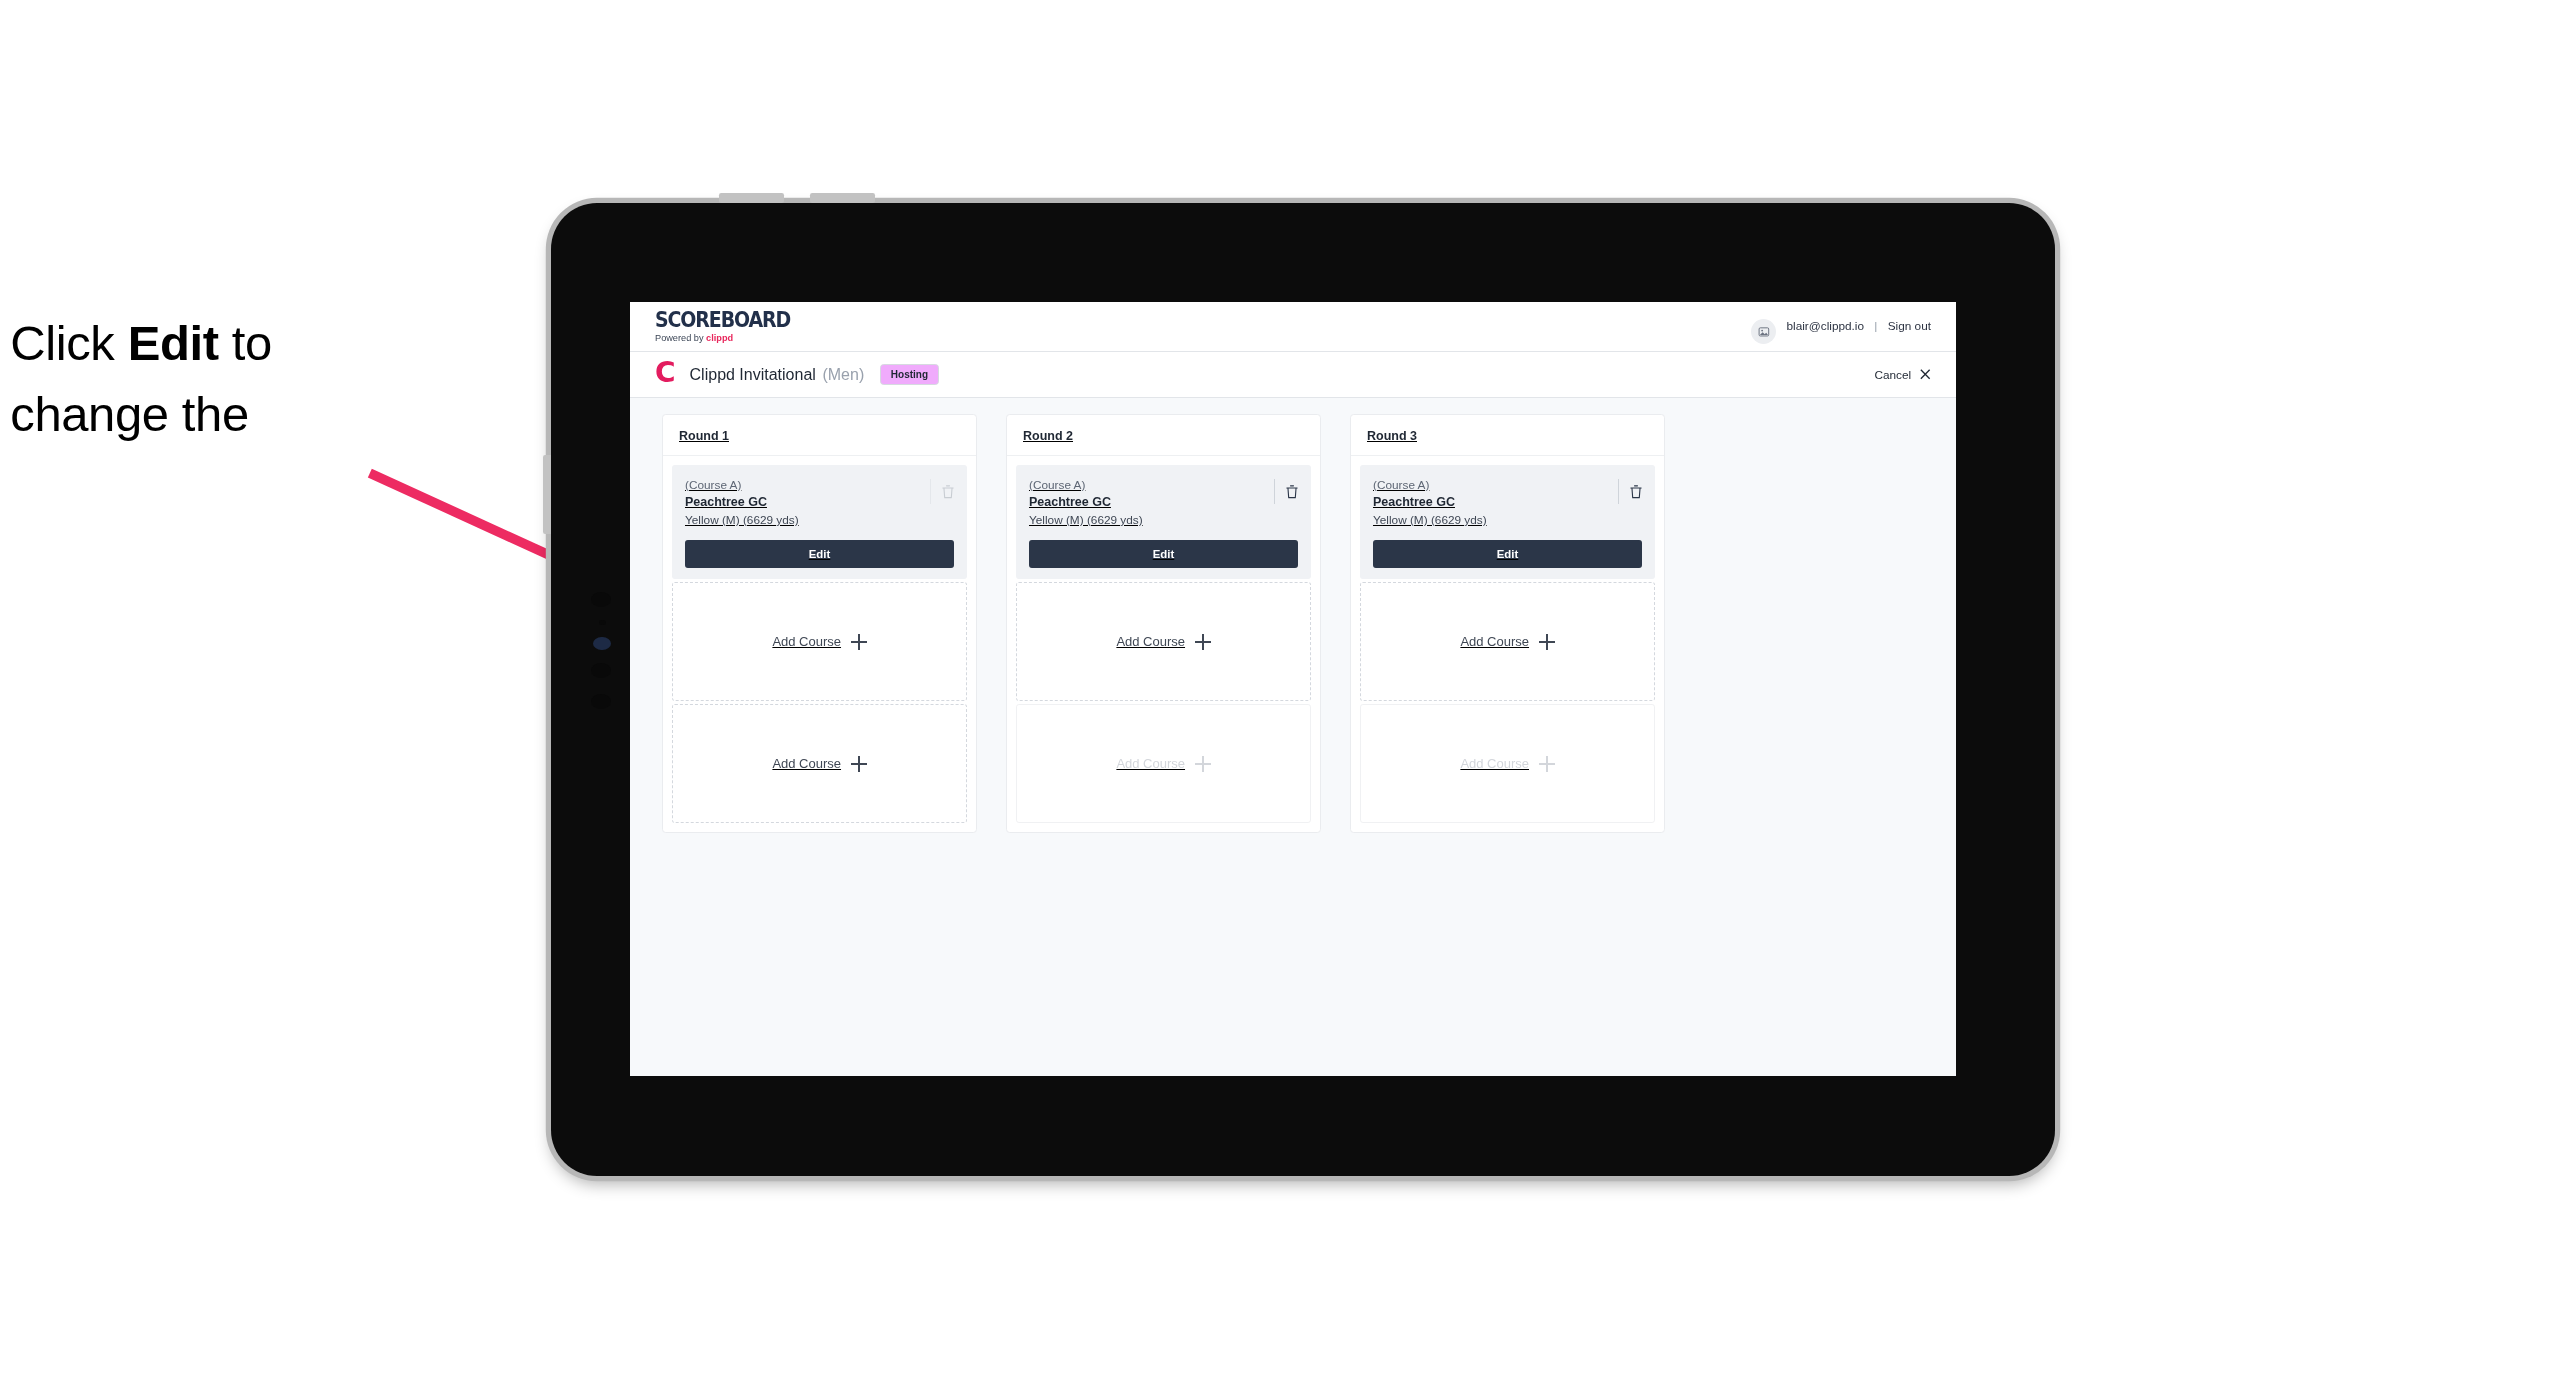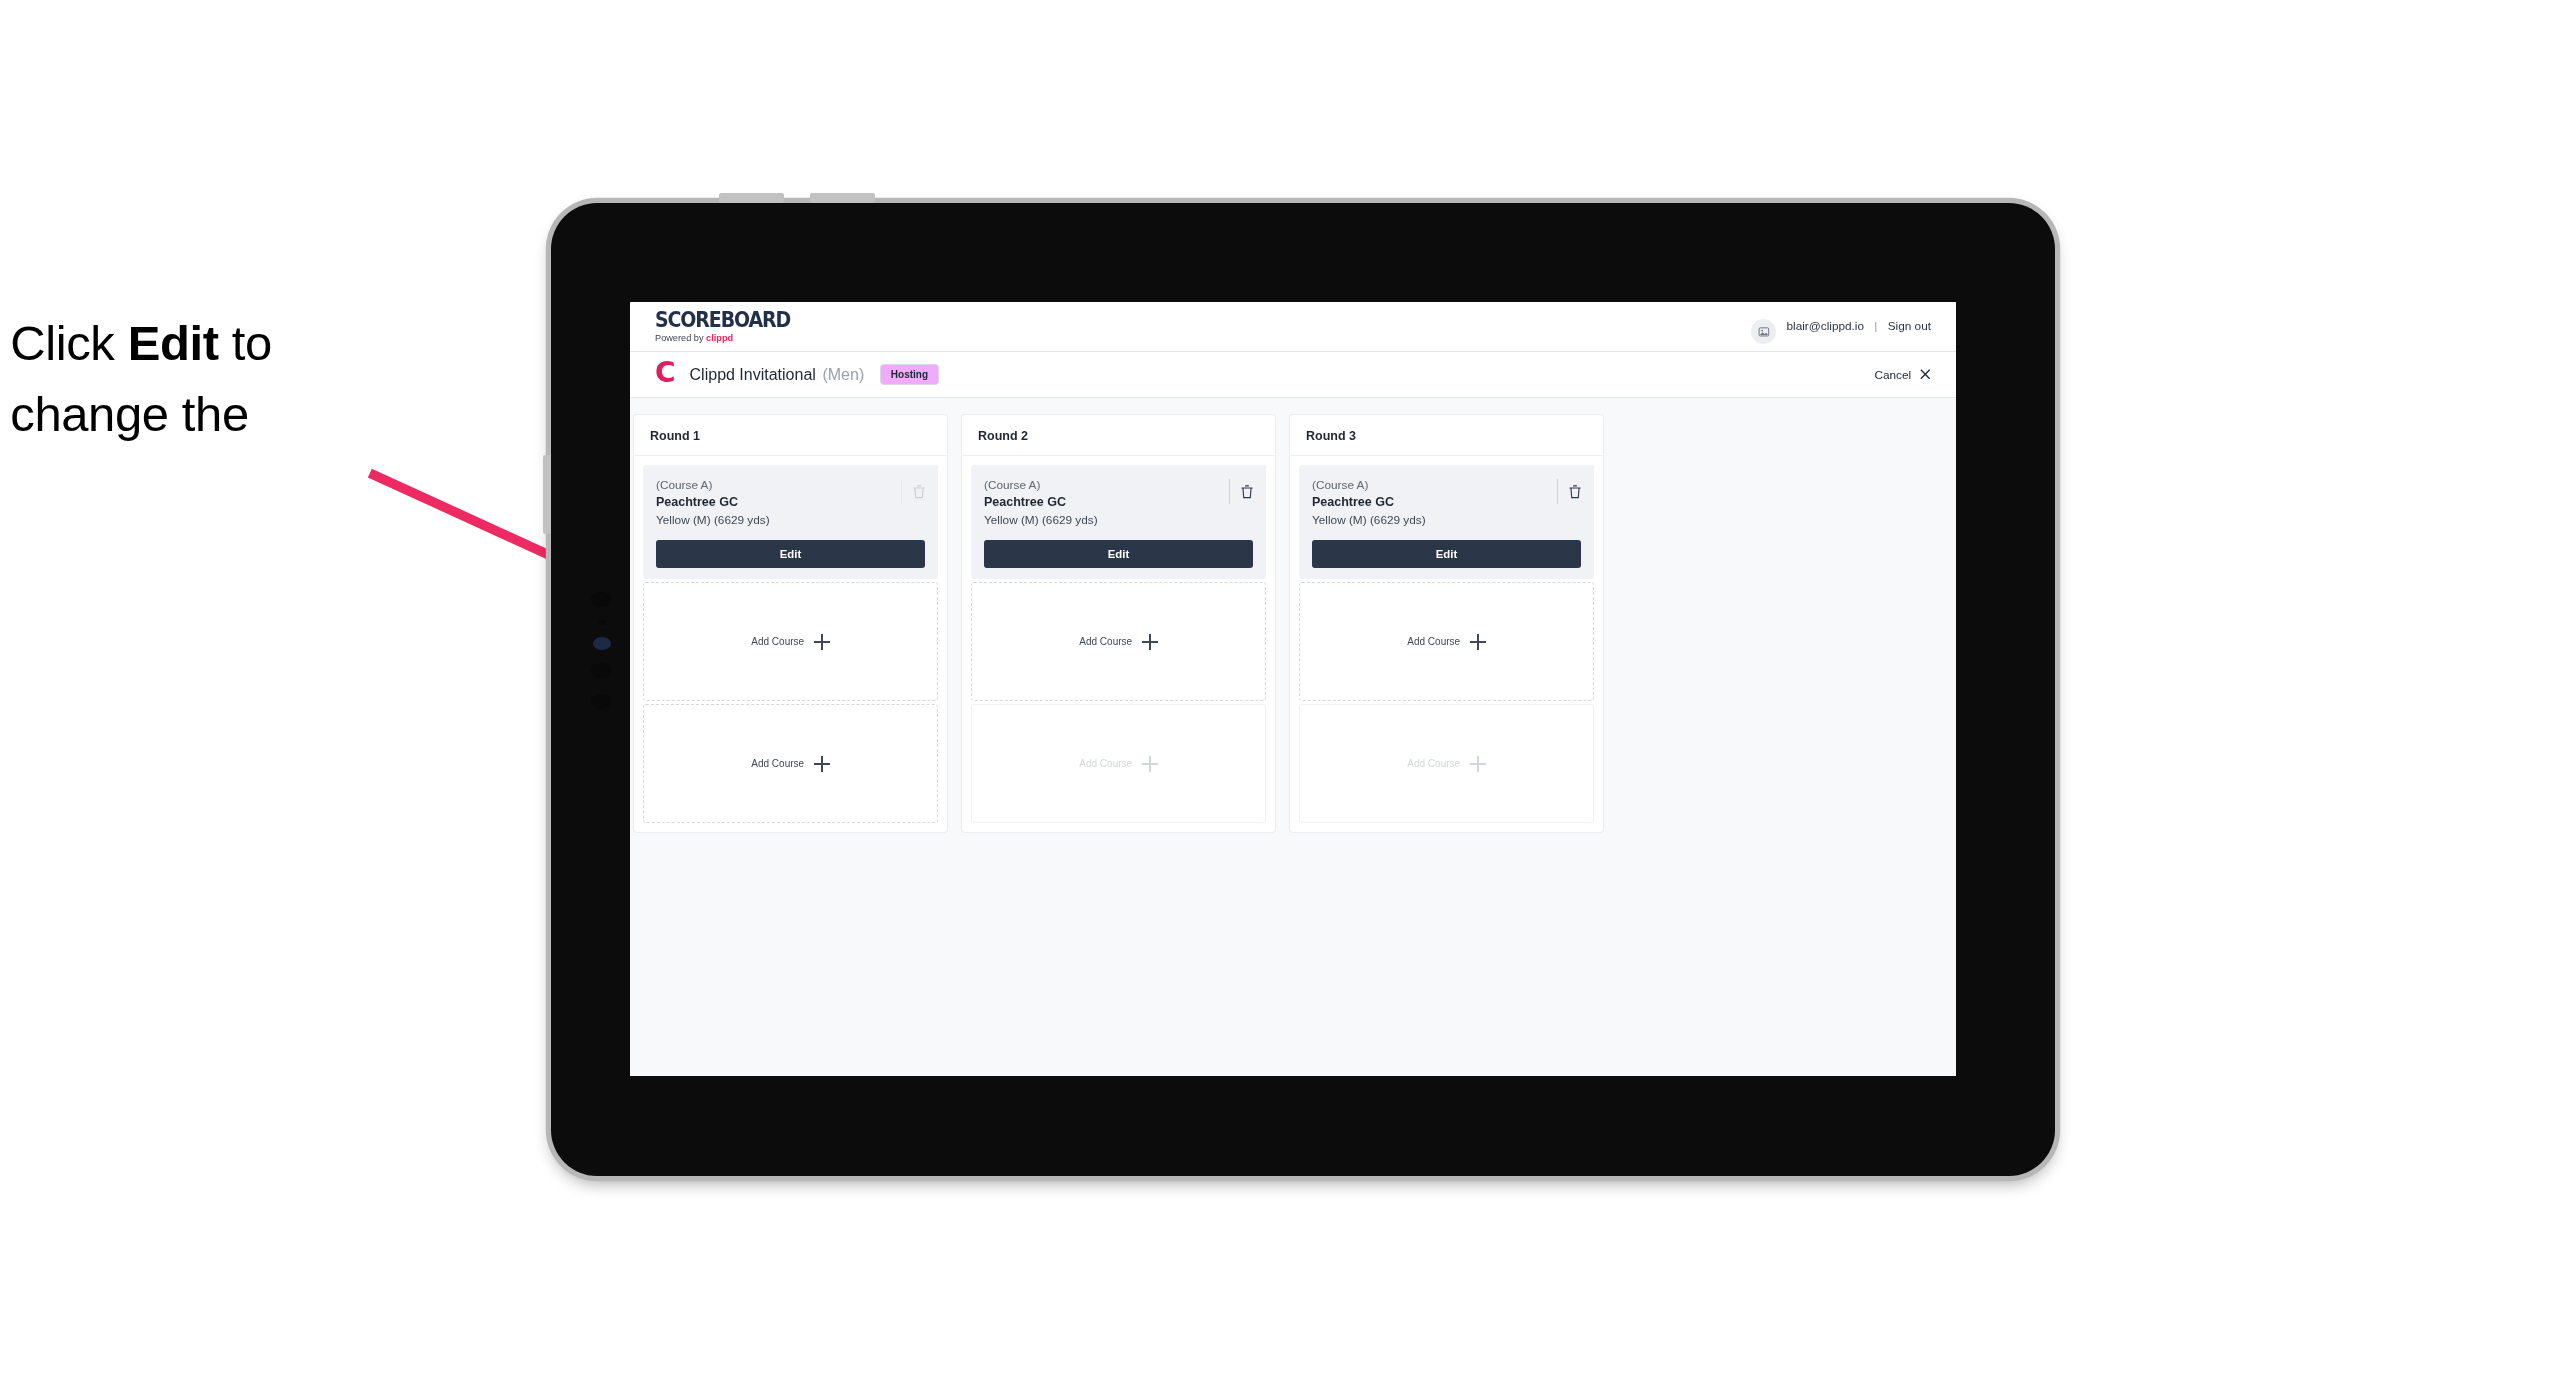--- a/index.html
+++ b/index.html
@@ -151,23 +151,24 @@
   }
   .tab {
     font-size: 11.4px; color: #c6ccd6;
     padding: 5.9px 12.5px; border-radius: 5.2px;
     white-space: nowrap;
   }
   .tab.active { background: #ffffff; color: #1f2733; font-weight: 600; }
 
   
   #board {
-    padding: 16px 0 0 3px;
-    display: flex; gap: 13px;
+    padding: 16px 0 0 32px;
+    display: flex; gap: 29px;
     align-items: flex-start;
+    text-decoration: underline;
   }
   .round-col {
     width: 315px;
     background: #ffffff;
     border: 0.7px solid #eaecef;
     border-radius: 3.7px;
   }
   .round-head {
     padding: 14px 16px 11.8px 16px;
     border-bottom: 0.7px solid #eef0f2;
@@ -211,21 +212,21 @@
     gap: 9.6px;
   }
   .add-slot.enabled {
     border: 1.5px dashed #d4d8de;
     background: #ffffff;
   }
   .add-slot.disabled {
     border: 0.7px solid #f0f1f3;
     background: #ffffff;
   }
-  .add-label { font-size: 10px; color: #3f4754; }
+  .add-label { font-size: 13px; color: #3f4754; }
   .add-slot.disabled .add-label { color: #d3d6db; }
   .plus { width: 16px; height: 16px; position: relative; }
   .plus::before, .plus::after {
     content: ""; position: absolute; background: #3f4754;
   }
   .plus::before { left: 0; right: 0; top: 7.4px; height: 1.8px; }
   .plus::after  { top: 0; bottom: 0; left: 7.4px; width: 1.8px; }
   .add-slot.disabled .plus::before,
   .add-slot.disabled .plus::after { background: #d3d6db; }
 </style>

